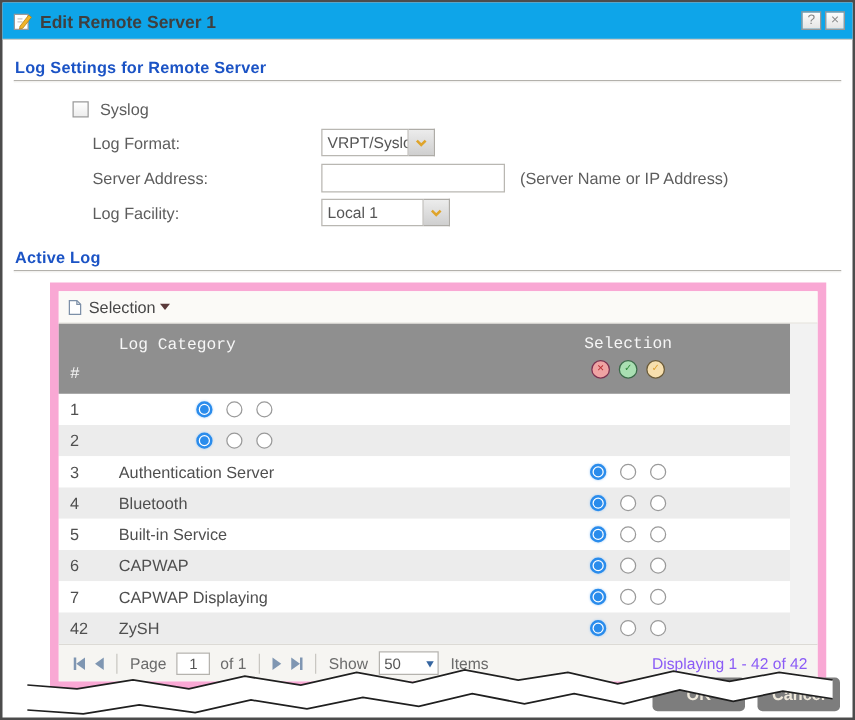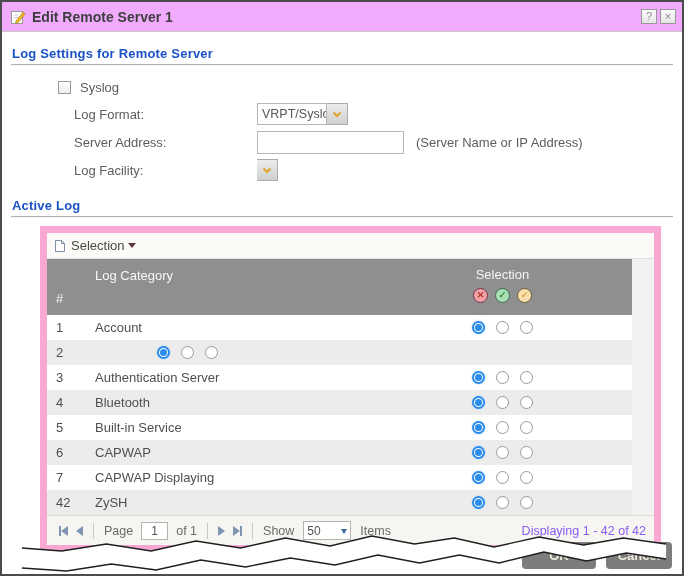--- a/index.html
+++ b/index.html
@@ -5,21 +5,21 @@
   :root{
     --heading-blue:#1b53c5; --header-gray:#8f8f8f; --radio-blue:#2a8cec;
     --button-gray:#7d7d7d; --combo-arrow-orange:#dfa42a; --pager-arrow-blue:#7f96b2;
   }
   *{box-sizing:border-box;margin:0;padding:0;}
   html,body{width:684px;height:576px;}
   body{font-family:"Liberation Sans",sans-serif;background:#fff;position:relative;overflow:hidden;}
   .dialog{position:absolute;inset:0;border:2px solid #4c4c4c;background:#fff;}
 
   
-  .titlebar{height:30px;display:flex;align-items:center;padding:0 6px;border-bottom:1px solid #cfcdc8;background:#f0abfc;}
+  .titlebar{height:30px;display:flex;align-items:center;padding:0 6px;border-bottom:1px solid #cfcdc8;background:#0ea5e9;}
   .title-icon{width:16px;height:16px;margin:0 6px 0 2px;flex:none;}
   .title{font-size:14px;font-weight:bold;color:#3f3f3f;flex:1;}
   .winbtn{width:16px;height:15px;border:1px solid #979797;background:linear-gradient(#fdfdfd,#e4e4e4);
     color:#8a8a8a;font-size:11px;line-height:13px;text-align:center;margin-left:3px;cursor:pointer;}
 
   .content{padding:8px 9px 0 9px;}
   .section-heading{color:var(--heading-blue);font-size:13px;font-weight:bold;margin:6px 0 3px 1px;letter-spacing:.2px;}
   .rule{height:2px;border-top:1px solid #b3b1ac;border-bottom:1px solid #f4f3f1;margin-bottom:8px;}
 
   
@@ -39,21 +39,21 @@
   .hint{font-size:13px;color:#5d5d5d;margin-left:12px;}
 
   
   .grid{margin:4px 0 0 29px;width:621px;border:7px solid #f9a8d4;background:#fff;}
   .grid-toolbar{height:26px;background:#fbfaf7;border-bottom:1px solid #e3e1db;display:flex;align-items:center;padding:0 7px;cursor:pointer;}
   .gt-label{font-size:13px;color:#474747;margin:0 4px 0 5px;}
   .caret-down{width:0;height:0;border:4px solid transparent;border-top:5px solid #5a3a3a;margin-top:4px;}
   .grid-mid{display:flex;}
   .grid-main{width:597px;}
   .grid-gutter{width:22px;background:#f2f2f2;}
-  .grid-header{height:56px;background:var(--header-gray);color:#f6f6f6;position:relative;font-size:13px;}
+  .grid-header{height:56px;background:var(--header-gray);color:#f6f6f6;position:relative;font-size:13px;font-family:Liberation Mono, monospace;}
   .h-cat{position:absolute;left:48px;top:9px;}
   .h-num{position:absolute;left:9px;bottom:9px;}
   .h-sel{position:absolute;right:30px;top:8px;width:200px;text-align:center;}
   .h-icons{position:absolute;right:30px;top:29px;width:200px;display:flex;justify-content:center;gap:7px;}
   .ci{width:15px;height:15px;border-radius:50%;display:flex;align-items:center;justify-content:center;
     font-size:9px;font-weight:bold;line-height:1;cursor:pointer;}
   .ci-x{background:#efa3a3;border:1px solid #7a3050;color:#b72f36;}
   .ci-g{background:#a9dfb2;border:1px solid #3c6a4a;color:#2f8a3c;}
   .ci-y{background:#f7dfae;border:1px solid #6a5a38;color:#dd9e2e;}
   .grow{display:flex;align-items:center;height:25px;font-size:13px;color:#4f4f4f;background:#fff;}
@@ -129,20 +129,21 @@
 
     <div class="frow">
       <span class="flabel">Server Address:</span>
       <input class="text-input" value="" style="">
       <span class="hint">(Server Name or IP Address)</span>
     </div>
 
     <div class="frow">
       <span class="flabel">Log Facility:</span>
       <span class="combo">
+        <span class="combo-text w-fac">Local 1</span>
         <span class="combo-btn">
           <svg width="10" height="7" viewBox="0 0 10 7">
             <polyline points="1.5,1.5 5,5 8.5,1.5" fill="none" stroke="#dfa42a" stroke-width="2"></polyline>
           </svg>
         </span>
       </span>
     </div>
 
     <div class="section-heading" style="margin-top:14px;">Active Log</div>
     <div class="rule"></div>
@@ -165,21 +166,20 @@
             <span class="h-sel">Selection</span>
             <span class="h-icons">
               <span class="ci ci-x">✕</span>
               <span class="ci ci-g">✓</span>
               <span class="ci ci-y">✓</span>
             </span>
           </div>
           <div>
   <div class="grow">
     <span class="c-num">1</span>
-    <span class="c-cat">Account</span>
     <span class="c-sel">
       <span class="radio on"></span>
       <span class="radio"></span>
       <span class="radio"></span>
     </span>
   </div>
 
   <div class="grow alt">
     <span class="c-num">2</span>
     <span class="c-sel">

